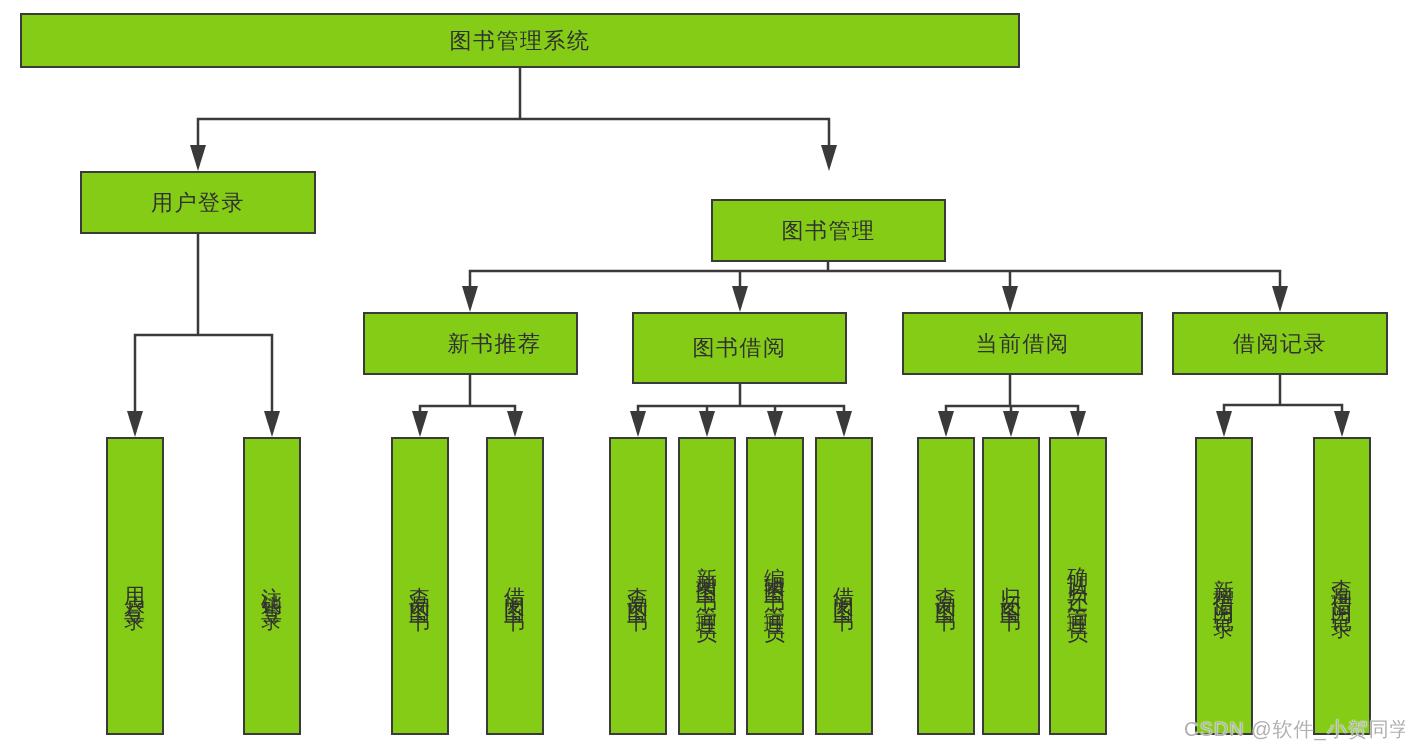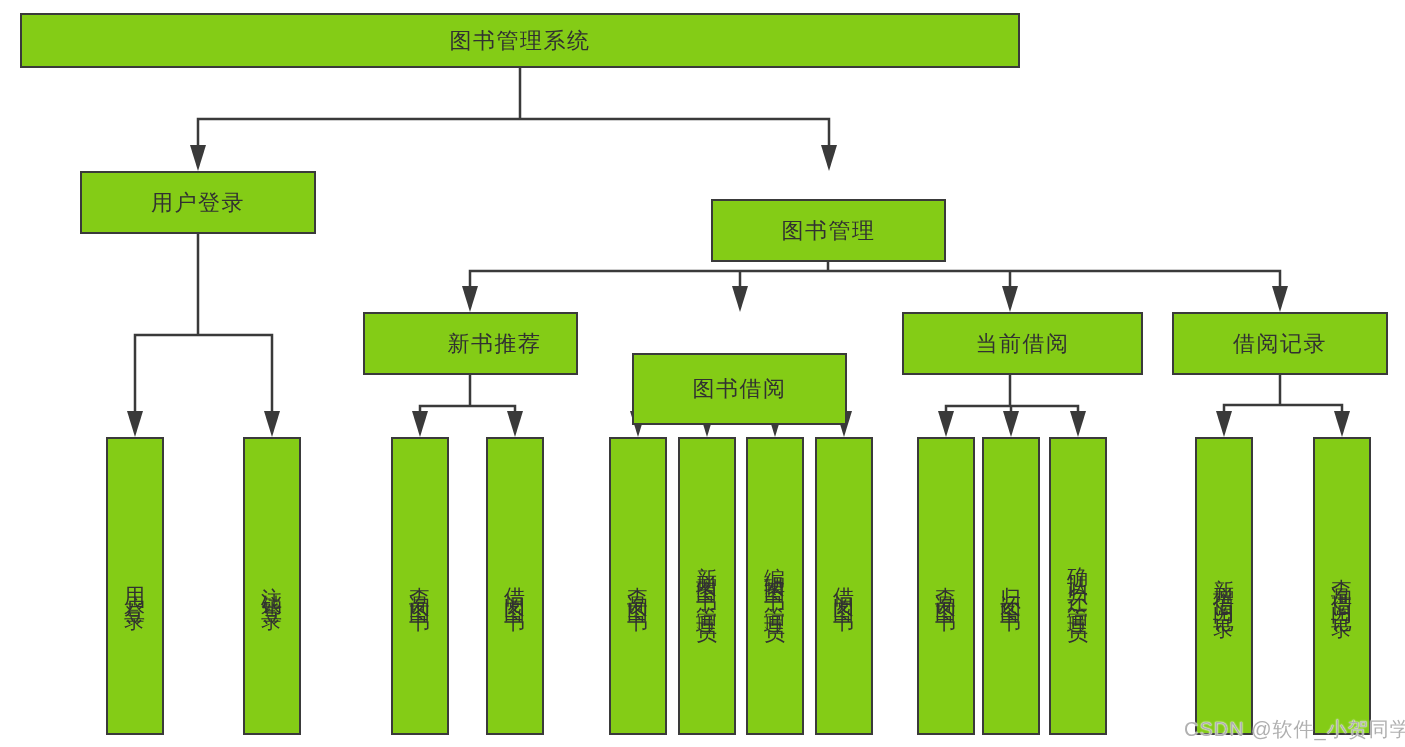--- a/index.html
+++ b/index.html
@@ -95,21 +95,21 @@
       <polygon points="1334,411 1350,411 1342,437"></polygon>
     </g>
   </svg>
 
   <div class="node" style="left:20px;top:13px;width:1000px;height:55px;">图书管理系统</div>
 
   <div class="node" style="left:80px;top:171px;width:236px;height:63px;">用户登录</div>
   <div class="node" style="left:711px;top:171px;width:235px;height:63px;margin-top:28px;">图书管理</div>
 
   <div class="node" style="left:363px;top:312px;width:215px;height:63px;padding-left:48px;">新书推荐</div>
-  <div class="node" style="left:632px;top:312px;width:215px;height:72px;margin-top:41px;">图书借阅</div>
+  <div class="node" style="left:632px;top:312px;width:215px;height:72px;">图书借阅</div>
   <div class="node" style="left:902px;top:312px;width:241px;height:63px;">当前借阅</div>
   <div class="node" style="left:1172px;top:312px;width:216px;height:63px;">借阅记录</div>
 
   <div class="node node-v" style="left:106px;top:437px;width:58px;height:298px;">
     <span class="vtext">用户登录</span>
   </div>
   <div class="node node-v" style="left:243px;top:437px;width:58px;height:298px;">
     <span class="vtext">注销登录</span>
   </div>
 

